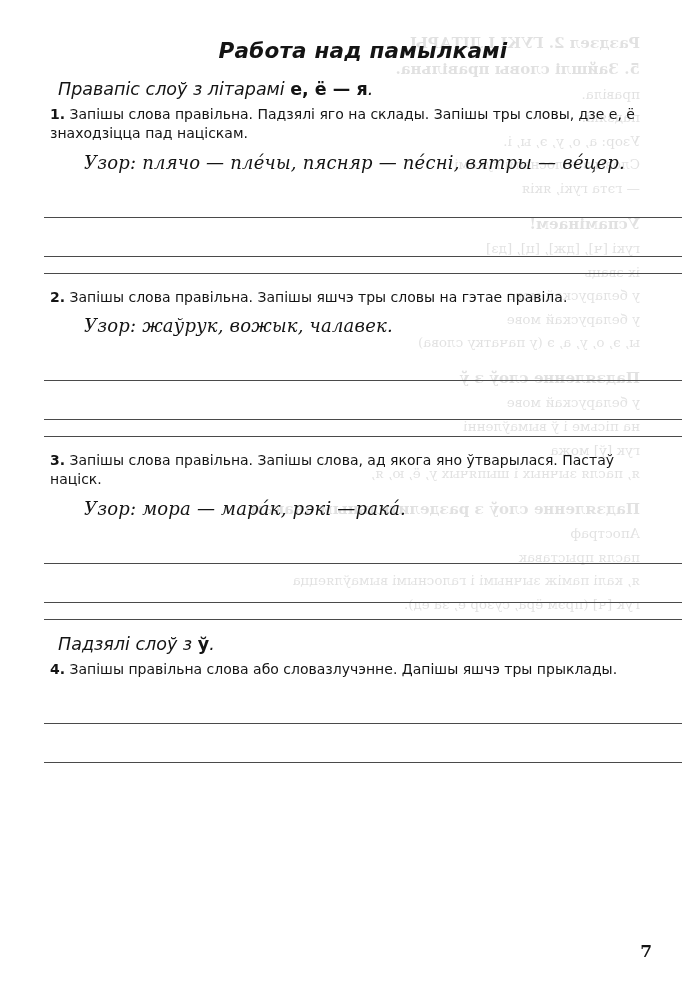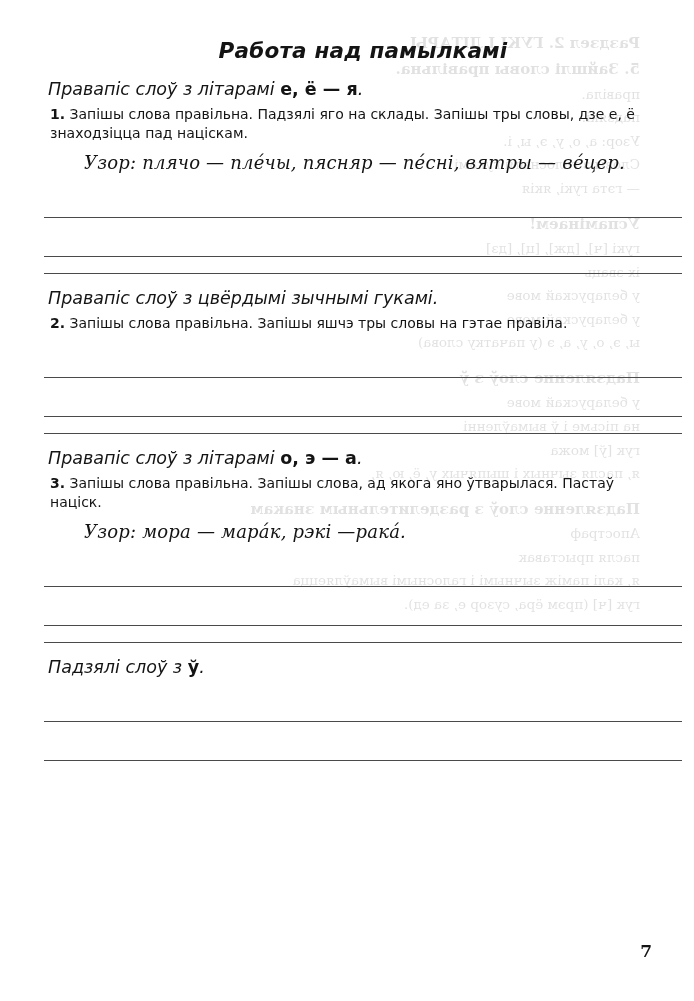--- a/index.html
+++ b/index.html
@@ -57,21 +57,21 @@
     font-weight: bold;
     font-style: italic;
     font-size: 21.5px;
     letter-spacing: 0.2px;
     margin: 8px 0 16px 0;
   }
 
   .rule-head {
     font-style: italic;
     font-size: 17.5px;
-    margin: 0 0 6px 4px;
+    margin: 0 0 6px 14px;
   }
   .rule-head b {
     font-style: normal;
     font-weight: bold;
   }
 
   .task {
     font-size: 14px;
     line-height: 1.38;
     margin: 6px 16px 6px 6px;
@@ -161,42 +161,42 @@
       <div class="task"><span class="num">1.</span> <span>Запішы слова правільна. Падзялі яго на склады. Запішы тры словы, дзе е, ё знаходзіцца пад націскам.</span></div>
       <div class="sample"><span class="lbl">Узор:</span> <span>плячо — плéчы, пясняр — пéсні, вятры — вéцер.</span></div>
       <div class="lines">
         <div class="line"></div>
         <div class="line"></div>
       </div>
       <div class="sep"></div>
     </div>
 
     <div class="block">
-      <div class="rule-head"><span>Правапіс слоў з цвёрдымі зычнымі гукамі</span><b></b><span>.</span></div>
       <div class="task"><span class="num">2.</span> <span>Запішы слова правільна. Запішы яшчэ тры словы на гэтае правіла.</span></div>
+      <div class="sample"><span class="lbl">Узор:</span> <span>жаўрук, вожык, чалавек.</span></div>
       <div class="lines">
         <div class="line"></div>
         <div class="line"></div>
       </div>
       <div class="sep"></div>
     </div>
 
     <div class="block">
-      <div class="rule-head"><span>Правапіс слоў з літарамі </span><b>о, э — а</b><span>.</span></div>
       <div class="task"><span class="num">3.</span> <span>Запішы слова правільна. Запішы слова, ад якога яно ўтварылася. Пастаў націск.</span></div>
       <div class="sample"><span class="lbl">Узор:</span> <span>мора — марáк, рэкі —ракá.</span></div>
       <div class="lines">
         <div class="line"></div>
         <div class="line"></div>
       </div>
       <div class="sep"></div>
     </div>
 
     <div class="block">
       <div class="rule-head"><span>Падзялі слоў з </span><b>ў</b><span>.</span></div>
+      <div class="task"><span class="num">4.</span> <span>Запішы правільна слова або словазлучэнне. Дапішы яшчэ тры прыклады.</span></div>
       <div class="lines">
         <div class="line"></div>
         <div class="line"></div>
       </div>
     </div>
 
   </div>
 
   <div class="page-number">7</div>
 </div>

